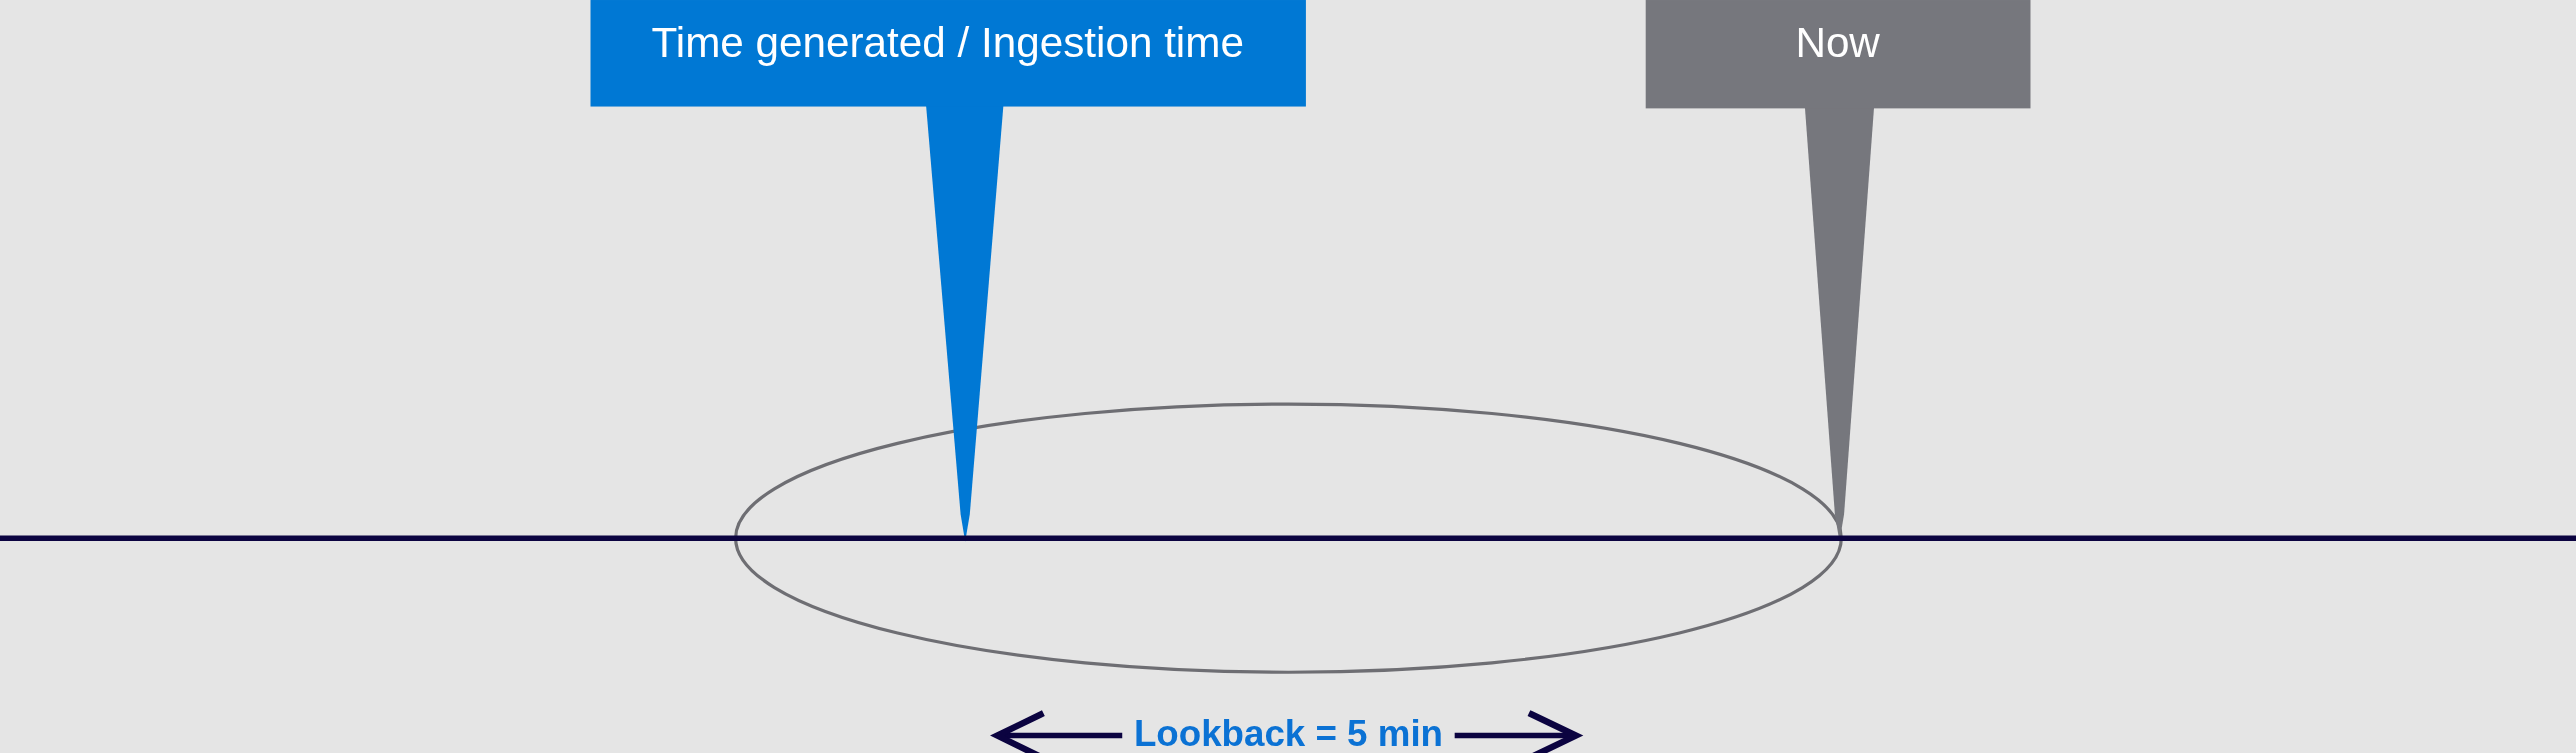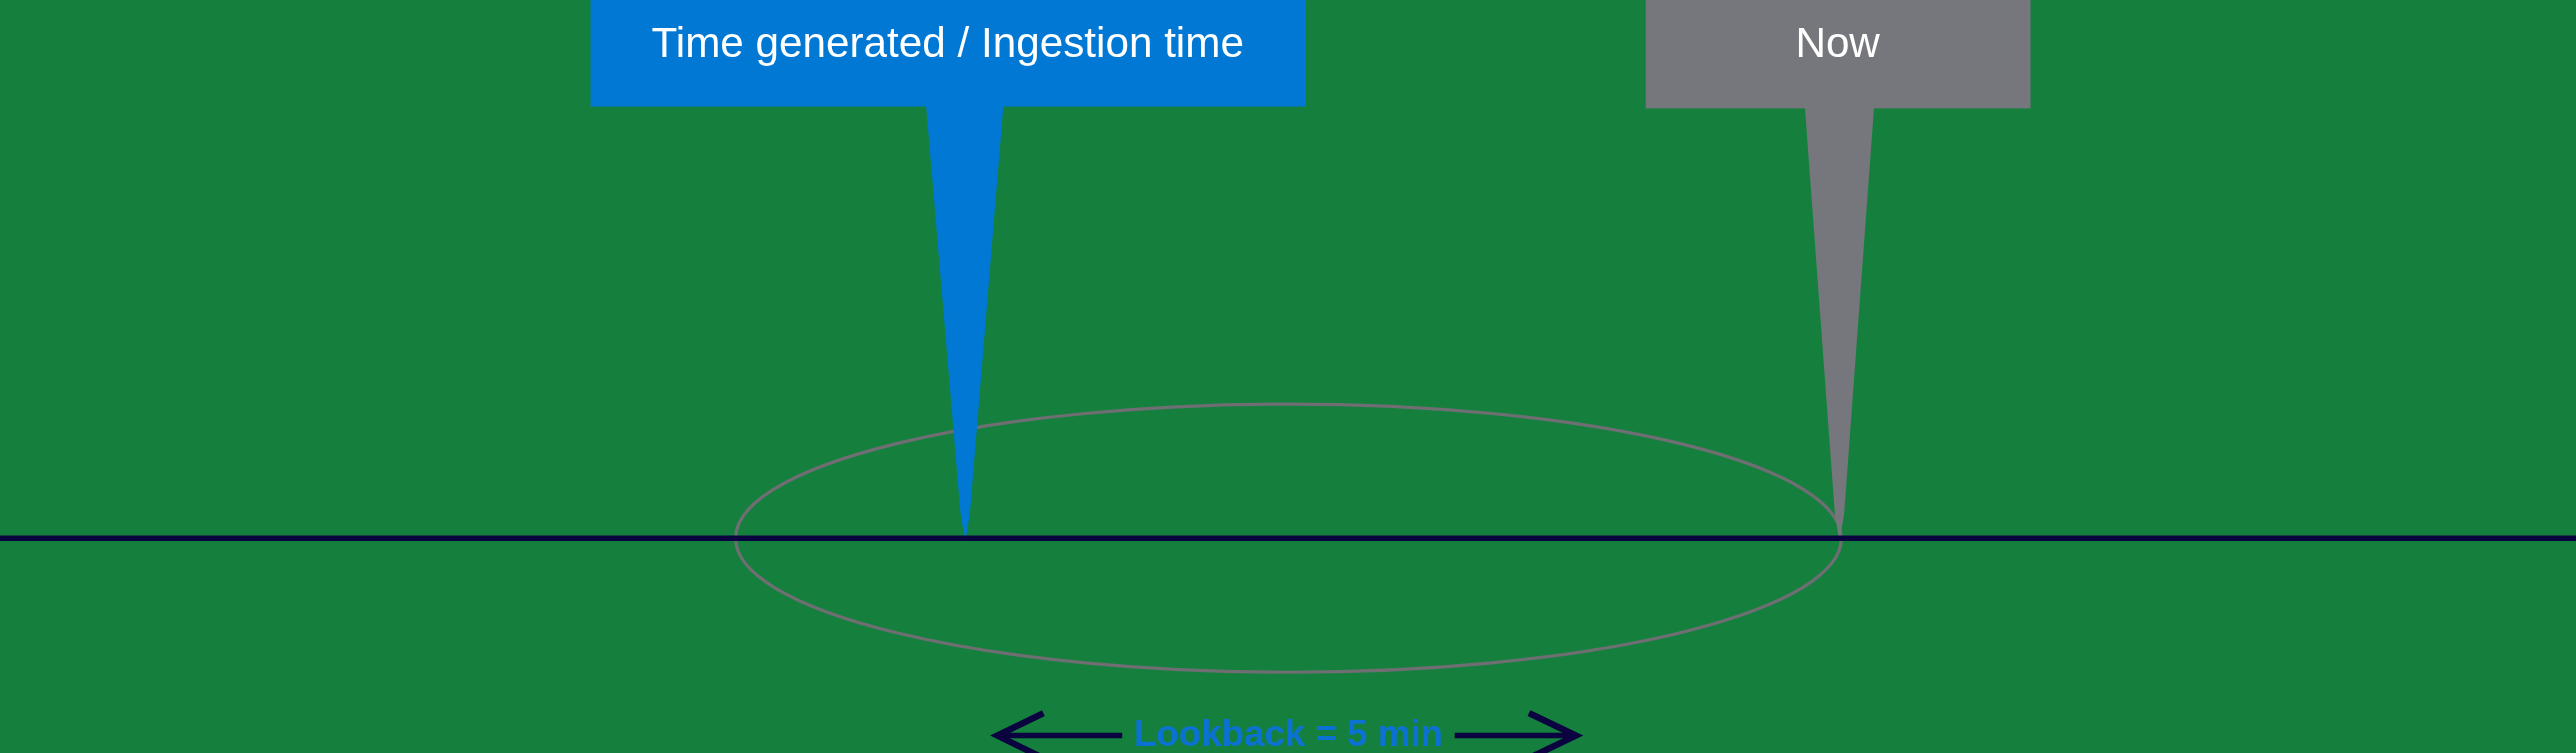--- a/index.html
+++ b/index.html
@@ -7,21 +7,21 @@
     padding: 0;
     background: #ffffff;
   }
   body {
     font-family: "Liberation Sans", sans-serif;
   }
   #stage {
     position: relative;
     width: 2576px;
     height: 754px;
-    background: #15803d;
+    background: #e5e5e5;
     overflow: hidden;
   }
   #diagram-svg {
     position: absolute;
     left: 0;
     top: 0;
     width: 2576px;
     height: 754px;
     display: block;
   }

